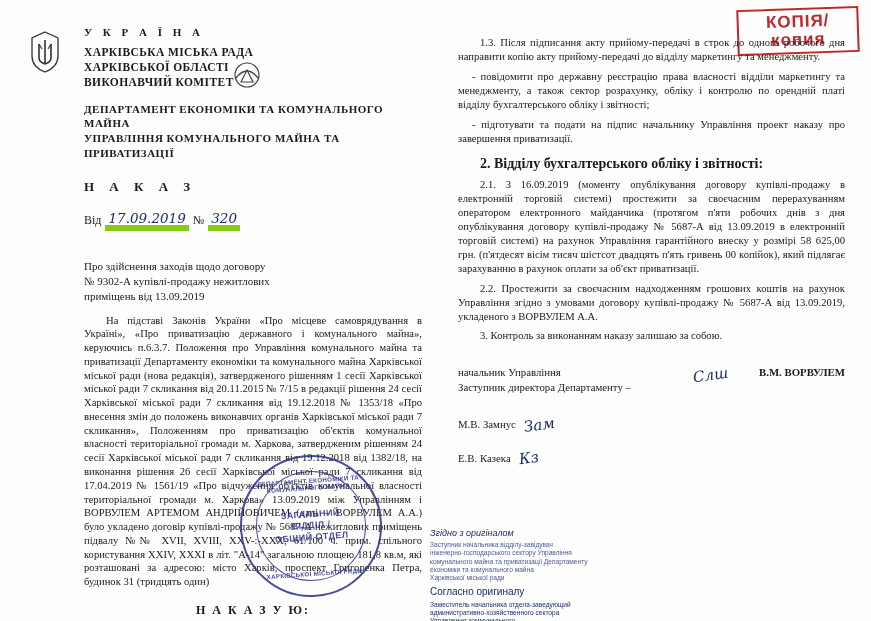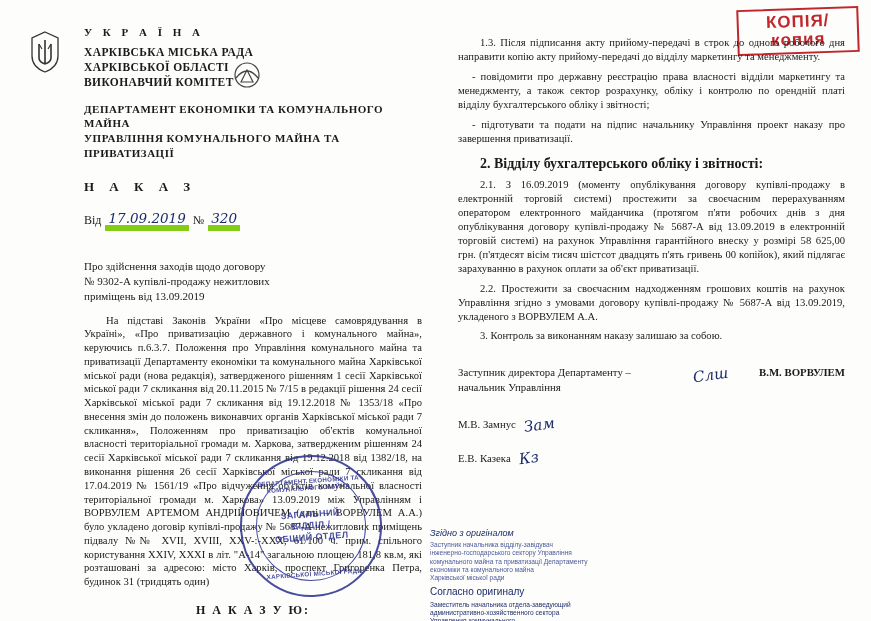--- a/index.html
+++ b/index.html
@@ -308,22 +308,22 @@
     <div class="r-p dash">- повідомити про державну реєстрацію права власності відділи маркетингу та менеджменту, а також сектор розрахунку, обліку і контролю по орендній платі відділу бухгалтерського обліку і звітності;</div>
     <div class="r-p dash">- підготувати та подати на підпис начальнику Управління проект наказу про завершення приватизації.</div>
     <div class="sec-head">2. Відділу бухгалтерського обліку і звітності:</div>
     <div class="r-p">2.1. З 16.09.2019 (моменту опублікування договору купівлі-продажу в електронній торговій системі) простежити за своєчасним перерахуванням оператором електронного майданчика (протягом п'яти робочих днів з дня опублікування договору купівлі-продажу № 5687-А від 13.09.2019 в електронній торговій системі) на рахунок Управління гарантійного внеску у розмірі 58 625,00 грн. (п'ятдесят вісім тисяч шістсот двадцять п'ять гривень 00 копійок), який підлягає зарахуванню в рахунок оплати за об'єкт приватизації.</div>
     <div class="r-p">2.2. Простежити за своєчасним надходженням грошових коштів на рахунок Управління згідно з умовами договору купівлі-продажу № 5687-А від 13.09.2019, укладеного з ВОРВУЛЕМ А.А.</div>
     <div class="r-p">3. Контроль за виконанням наказу залишаю за собою.</div>
 
     <div class="sign-block">
       <div class="sign-row">
         <div class="sign-left">
+          <div>начальник Управління</div>
           <div>Заступник директора Департаменту –</div>
-          <div>начальник Управління</div>
         </div>
         <div class="sig-right">Слш</div>
         <div class="sign-name">В.М. ВОРВУЛЕМ</div>
       </div>
 
       <div class="approver">
         <span>М.В. Замнус</span>
         <span class="sig-right">Зам</span>
       </div>
       <div class="approver approver2">

